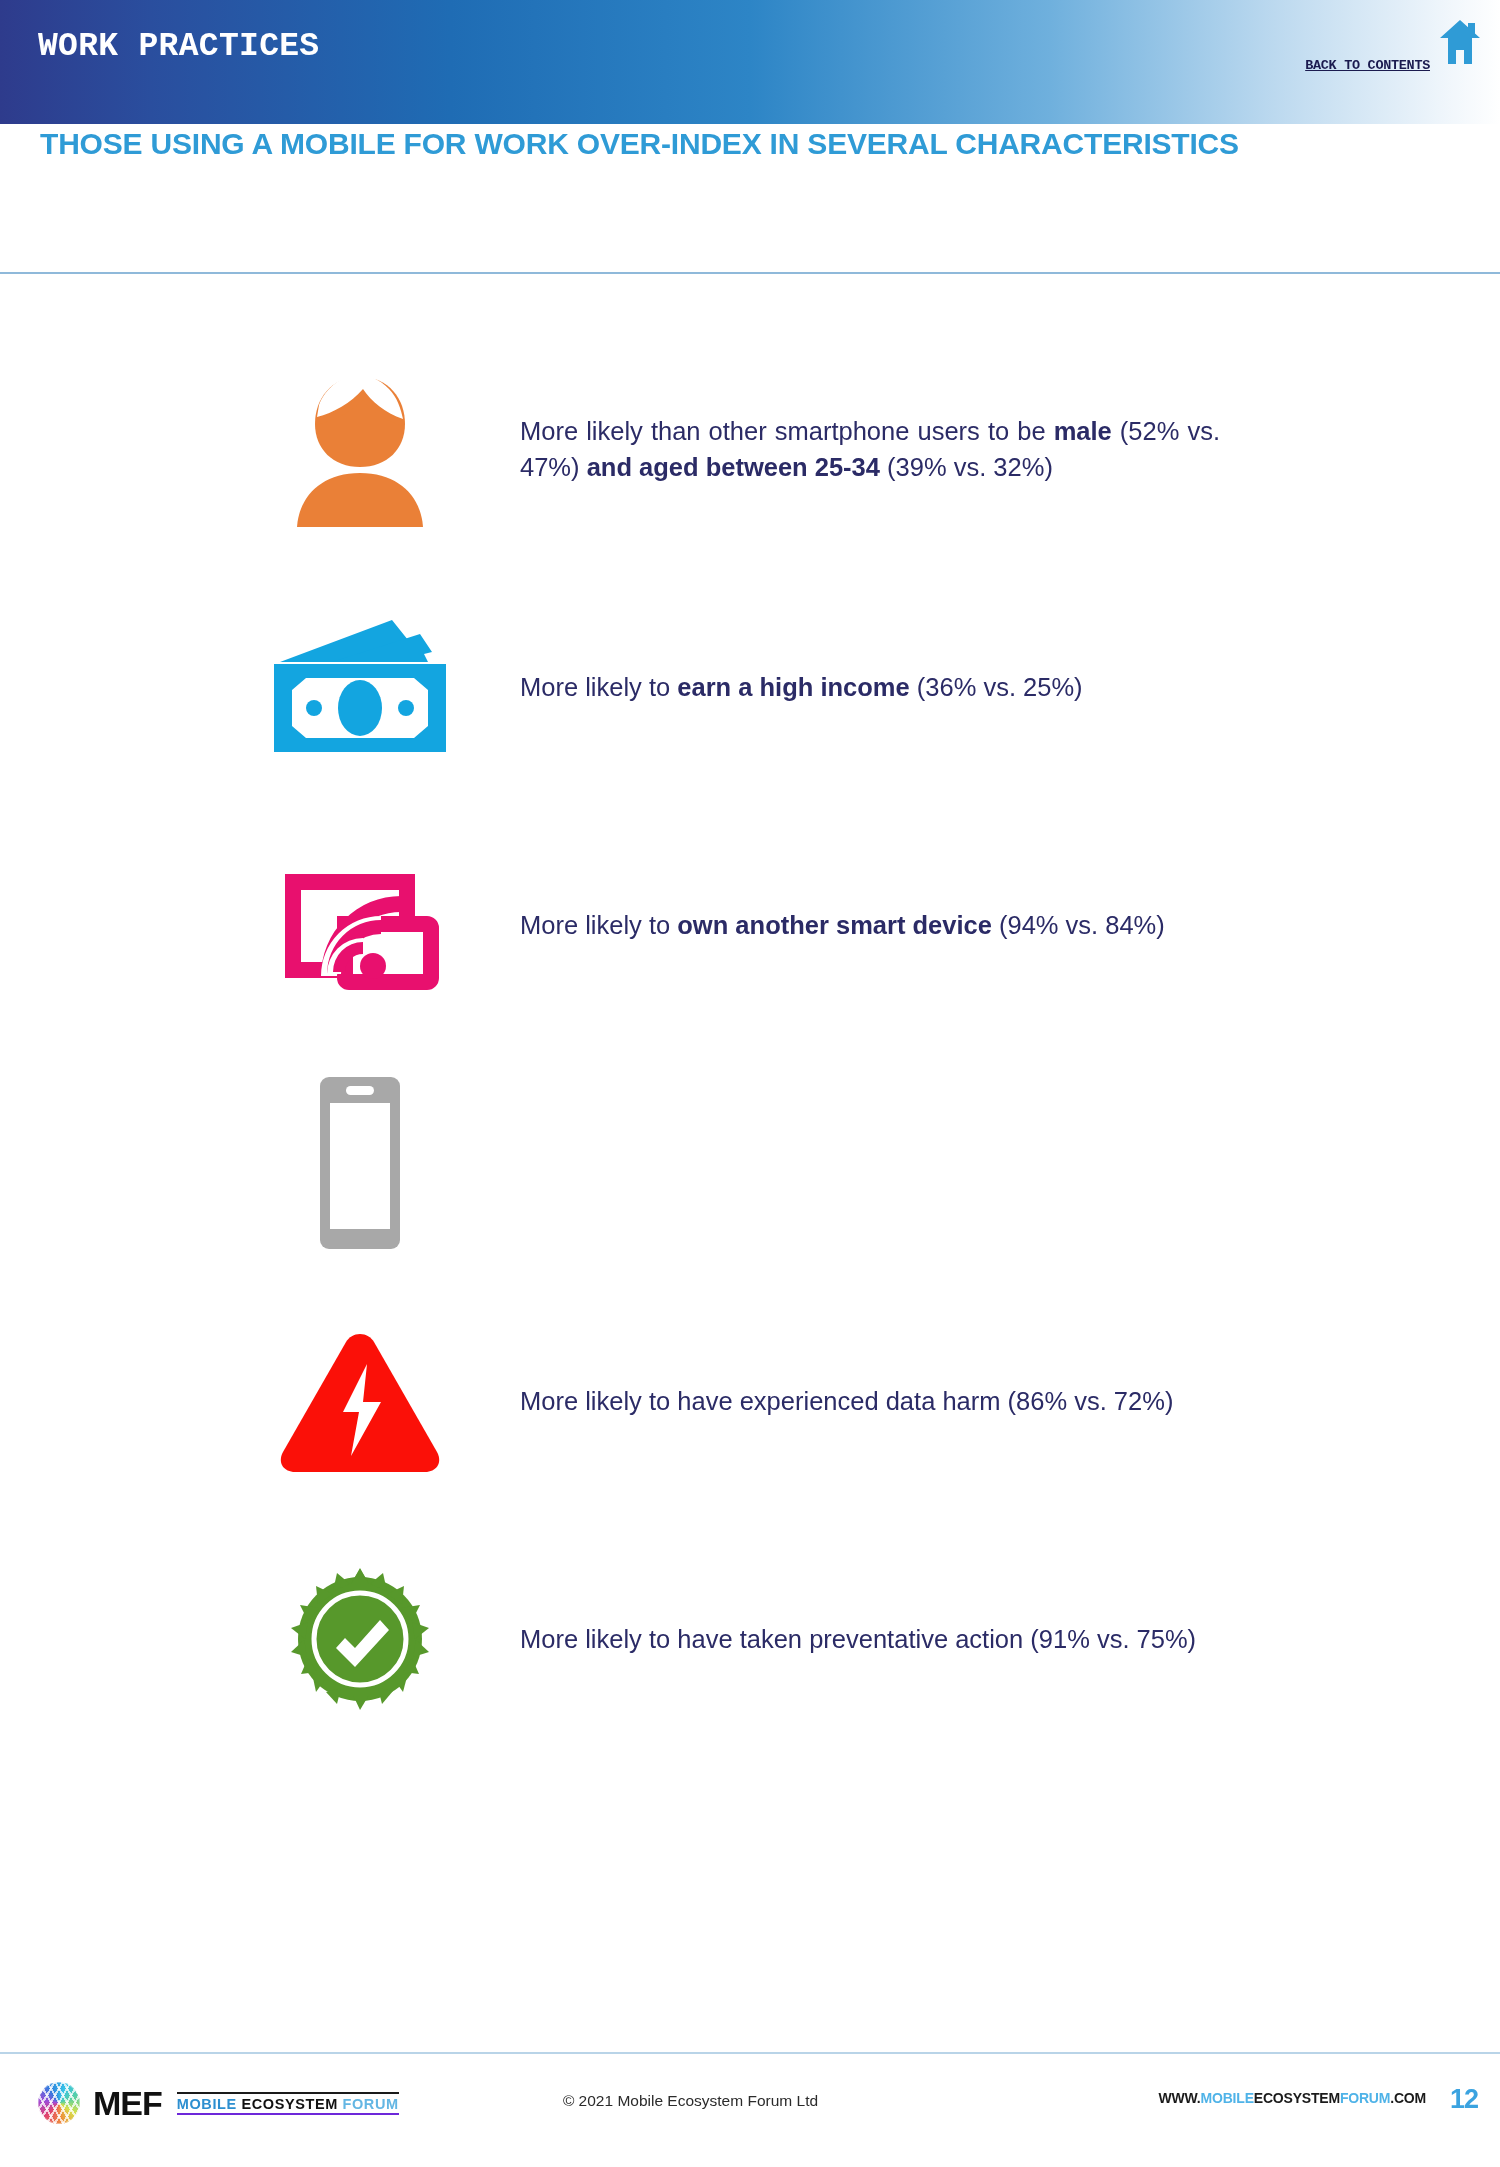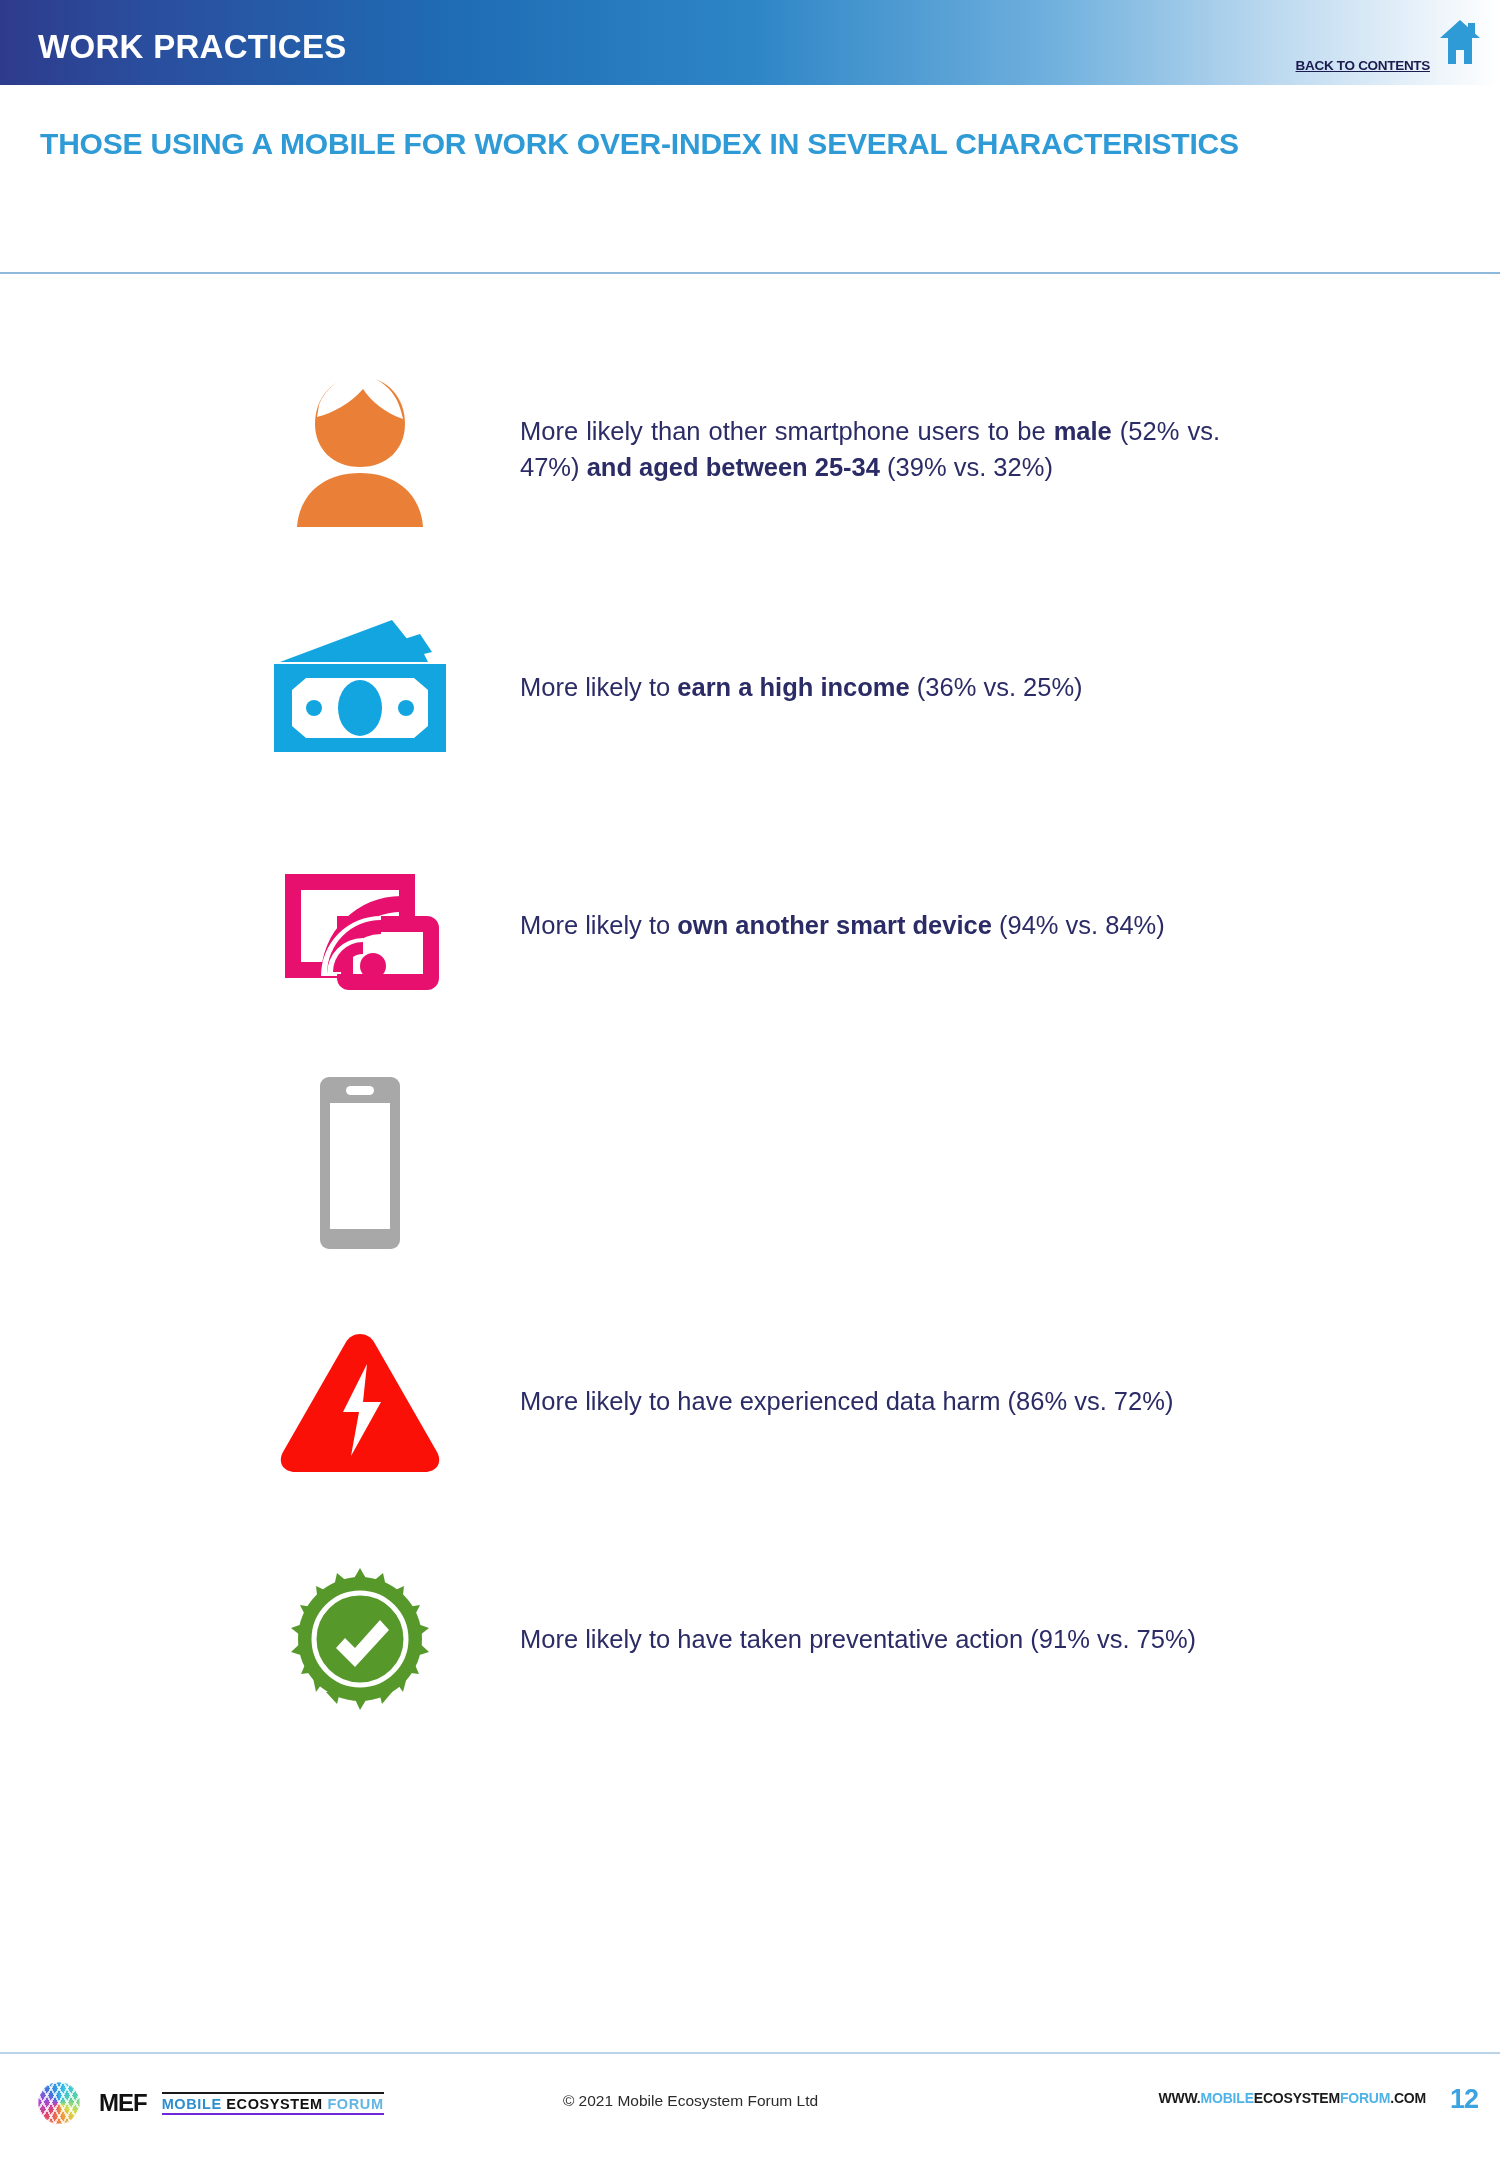--- a/index.html
+++ b/index.html
@@ -23,30 +23,31 @@
     height: 2167px;
     background: #ffffff;
     box-sizing: border-box;
   }
 
   
   .header-band {
     position: absolute;
     left: 0; top: 0;
     width: 1500px;
-    height: 85px;
+    height: 124px;
     background: linear-gradient(to right,
         #2e3b8c 0%,
         #2a4e9e 10%,
         #1f6cb4 30%,
         #2d85c6 50%,
         #6fb0dd 70%,
         #bcd9ef 85%,
         #eef5fb 96%,
         #ffffff 100%);
+    font-family: Liberation Mono, monospace;
   }
   .header-title {
     position: absolute;
     left: 38px;
     top: 28px;
     font-size: 33px;
     font-weight: bold;
     color: #ffffff;
     letter-spacing: 0.3px;
     white-space: nowrap;
@@ -160,25 +161,25 @@
     width: 42px;
     height: 42px;
     border-radius: 50%;
     background:
       repeating-linear-gradient(60deg, rgba(255,255,255,.75) 0 2px, rgba(255,255,255,0) 2px 7px),
       repeating-linear-gradient(-60deg, rgba(255,255,255,.75) 0 2px, rgba(255,255,255,0) 2px 7px),
       conic-gradient(from 20deg, #36c3e8, #5ad0a0, #d8e04a, #ef8a3c, #e0436f, #a04bd6, #2f7ede, #36c3e8);
     box-shadow: inset 0 0 0 1px rgba(255,255,255,.4);
   }
   .mef-word {
-    font-size: 24px;
+    font-size: 34px;
     font-weight: bold;
     color: #111111;
     letter-spacing: -1px;
-    margin-left: 19px;
+    margin-left: 13px;
     line-height: 1;
   }
   .mef-tag {
     margin-left: 15px;
     border-top: 2px solid #1a1a1a;
     border-bottom: 2px solid #6d28d9;
     padding: 2px 0 1px 0;
     font-size: 14.5px;
     font-weight: bold;
     letter-spacing: 0.6px;

